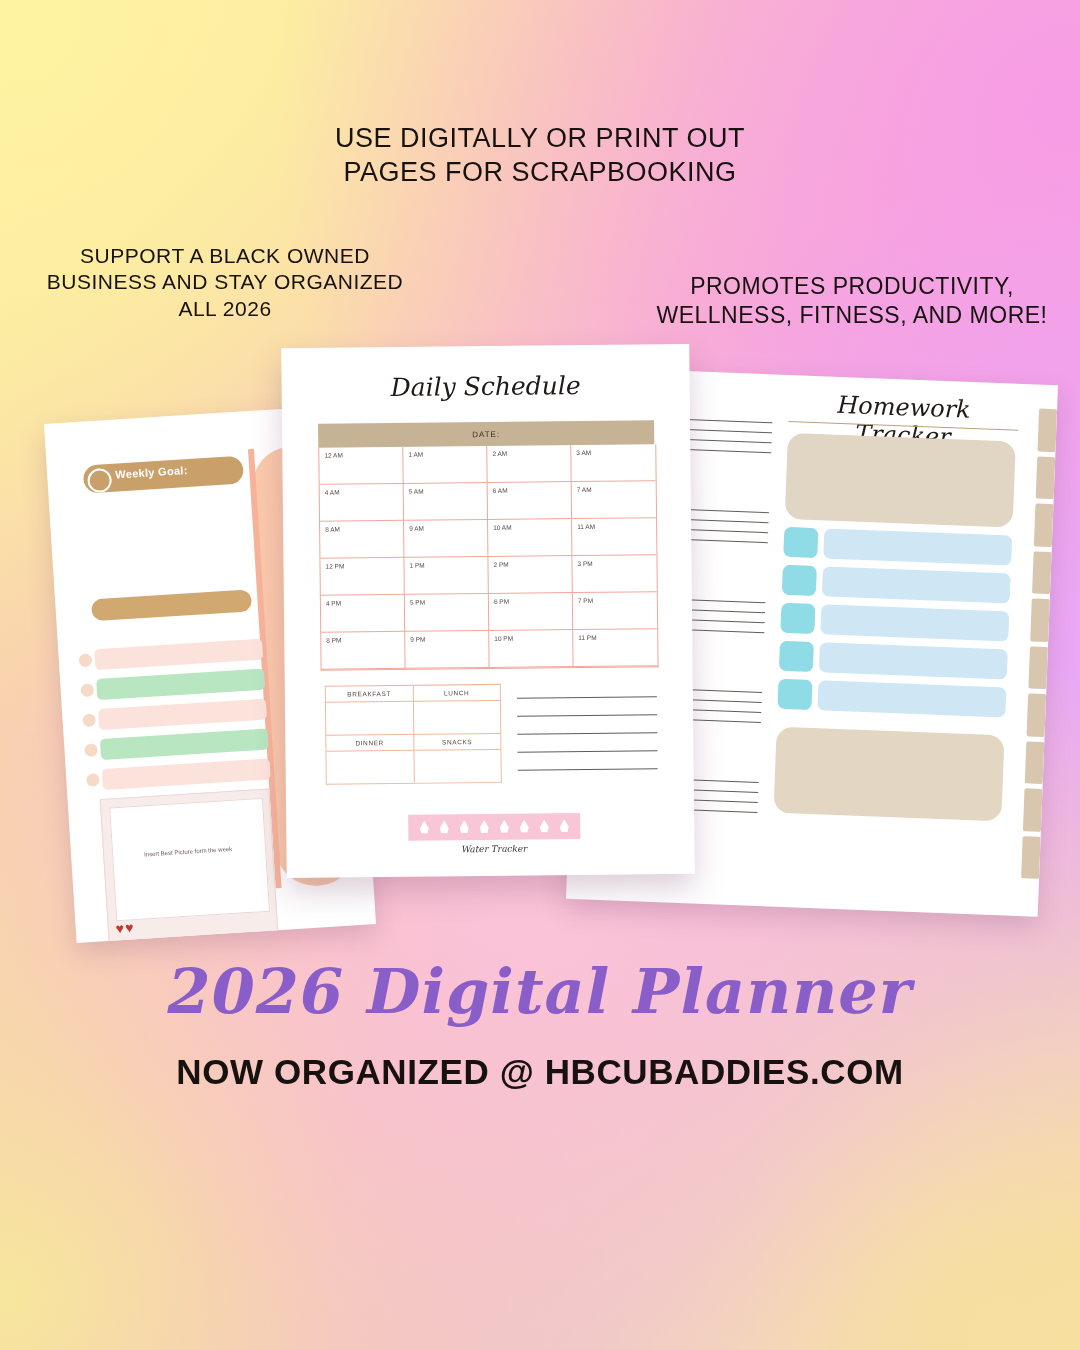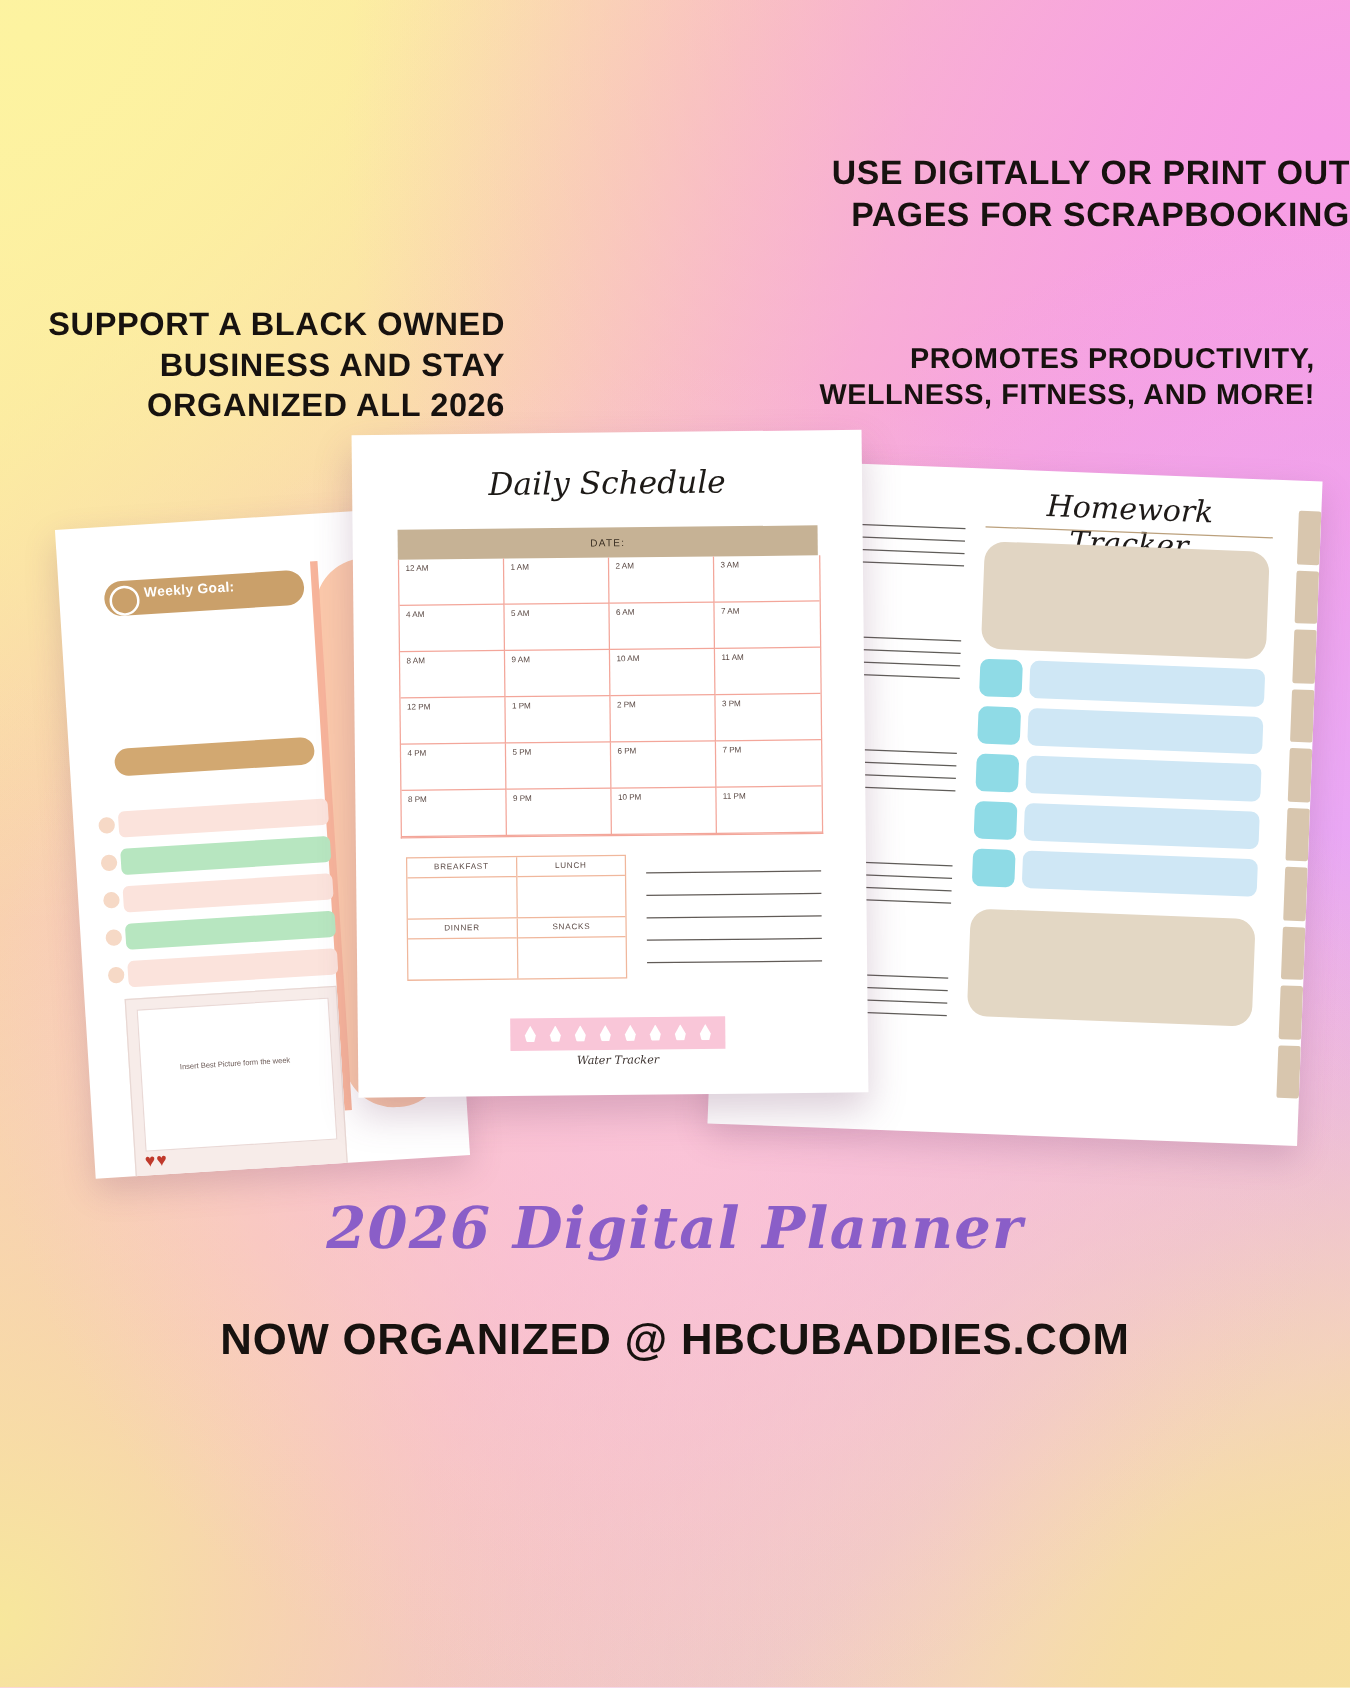--- a/index.html
+++ b/index.html
@@ -24,25 +24,25 @@
   
   .bg-overlay{position:absolute;inset:0;pointer-events:none;}
   .bg-1{background:radial-gradient(circle at 2% 2%, #fdf3a0 0%, rgba(253,243,160,0) 42%);}
   .bg-2{background:radial-gradient(circle at 98% 8%, #f79de6 0%, rgba(247,157,230,0) 48%);}
   .bg-3{background:radial-gradient(circle at 100% 52%, #e9a8f5 0%, rgba(233,168,245,0) 42%);}
   .bg-4{background:radial-gradient(circle at 0% 96%, #f7e79c 0%, rgba(247,231,156,0) 45%);}
   .bg-5{background:radial-gradient(circle at 92% 98%, #f6dfa0 0%, rgba(246,223,160,0) 40%);}
   .bg-6{background:radial-gradient(circle at 50% 62%, #fbc7d8 0%, rgba(251,199,216,0) 55%);}
 
   .headline{
-    position:absolute;text-align:right;color:#17120f;
-    letter-spacing:.5px;line-height:1.25;font-weight:700;
+    position:absolute;text-align:center;color:#17120f;
+    letter-spacing:.5px;line-height:1.25;font-weight:400;
   }
   #top-headline{left:0;right:0;top:122px;font-size:27px;}
-  #left-headline{left:14px;top:243px;width:390px;font-size:26px;}
+  #left-headline{left:30px;top:243px;width:390px;font-size:21px;}
   #right-headline{right:28px;top:232px;width:400px;font-size:23px;margin-top:40px;}
 
   
   .spread{position:absolute;left:0;top:330px;width:1080px;height:620px;}
 
   .page{position:absolute;background:#fff;box-shadow:0 10px 26px rgba(120,70,110,.22);}
 
   
   #page-left{
     left:60px;top:84px;width:300px;height:520px;
@@ -106,21 +106,21 @@
   .notes{position:absolute;left:232px;top:352px;width:140px;}
   .notes div{height:1px;background:#3a322d;margin-bottom:17px;opacity:.8;}
   .water{position:absolute;left:122px;top:468px;width:172px;height:26px;background:#f9c6d8;display:flex;align-items:center;justify-content:space-around;padding:0 6px;box-sizing:border-box;}
   .drop{width:11px;height:14px;background:#fff;border-radius:50% 50% 50% 50%/60% 60% 40% 40%;clip-path:polygon(50% 0,90% 55%,78% 92%,22% 92%,10% 55%);}
   .water-cap{position:absolute;left:122px;top:498px;width:172px;text-align:center;font-family:"DejaVu Serif",serif;font-style:italic;font-size:9px;color:#3c3330;}
 
   
   #brand-script{
     position:absolute;left:0;right:0;top:955px;text-align:center;
     font-family:"DejaVu Serif",serif;font-style:italic;font-weight:700;
-    font-size:46px;color:#8a5ec8;letter-spacing:1px;
+    font-size:62px;color:#8a5ec8;letter-spacing:1px;
   }
   #availability{
     position:absolute;left:0;right:0;top:1052px;text-align:center;
     font-size:35px;color:#17120f;font-weight:600;letter-spacing:.6px;
   }
 </style>
 </head>
 <body>
 
 <div class="bg-overlay bg-1"></div>

